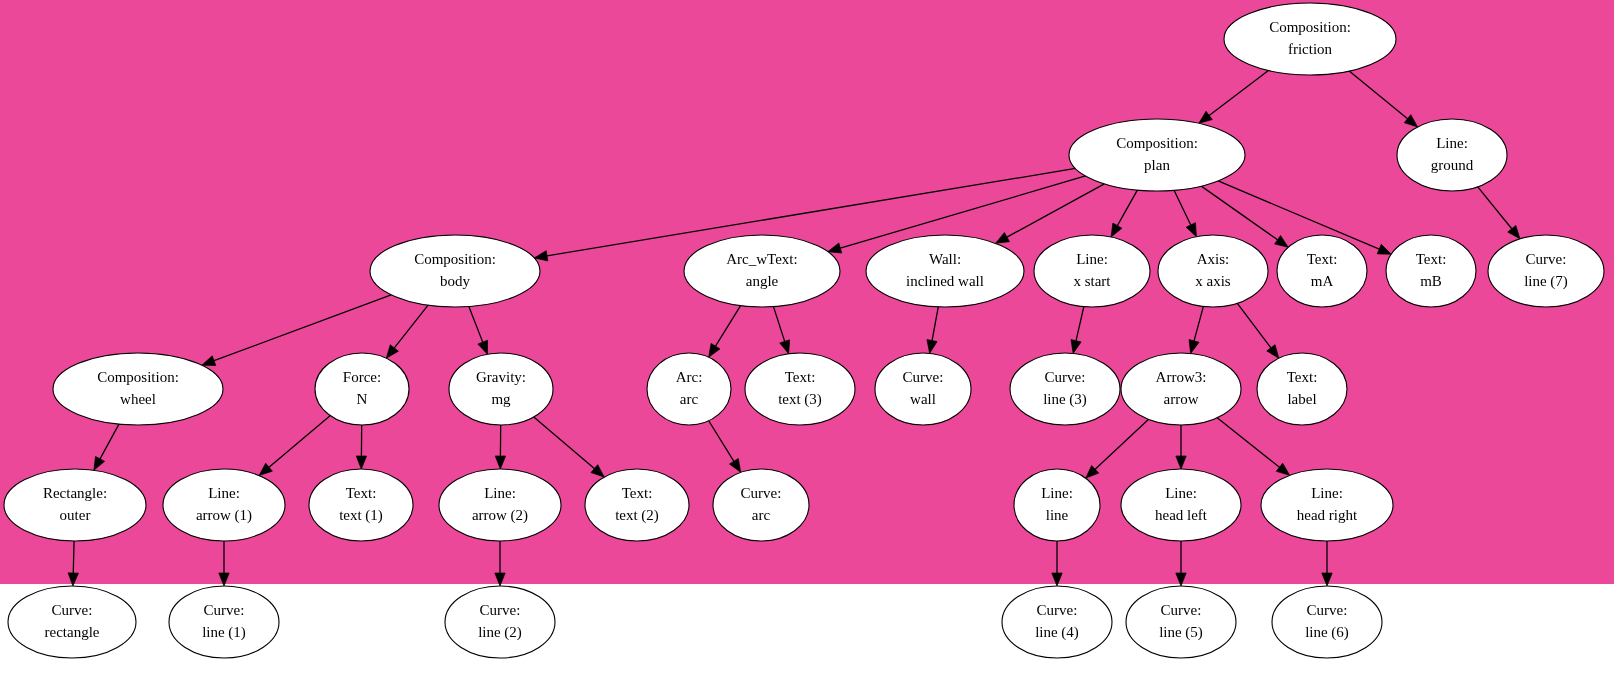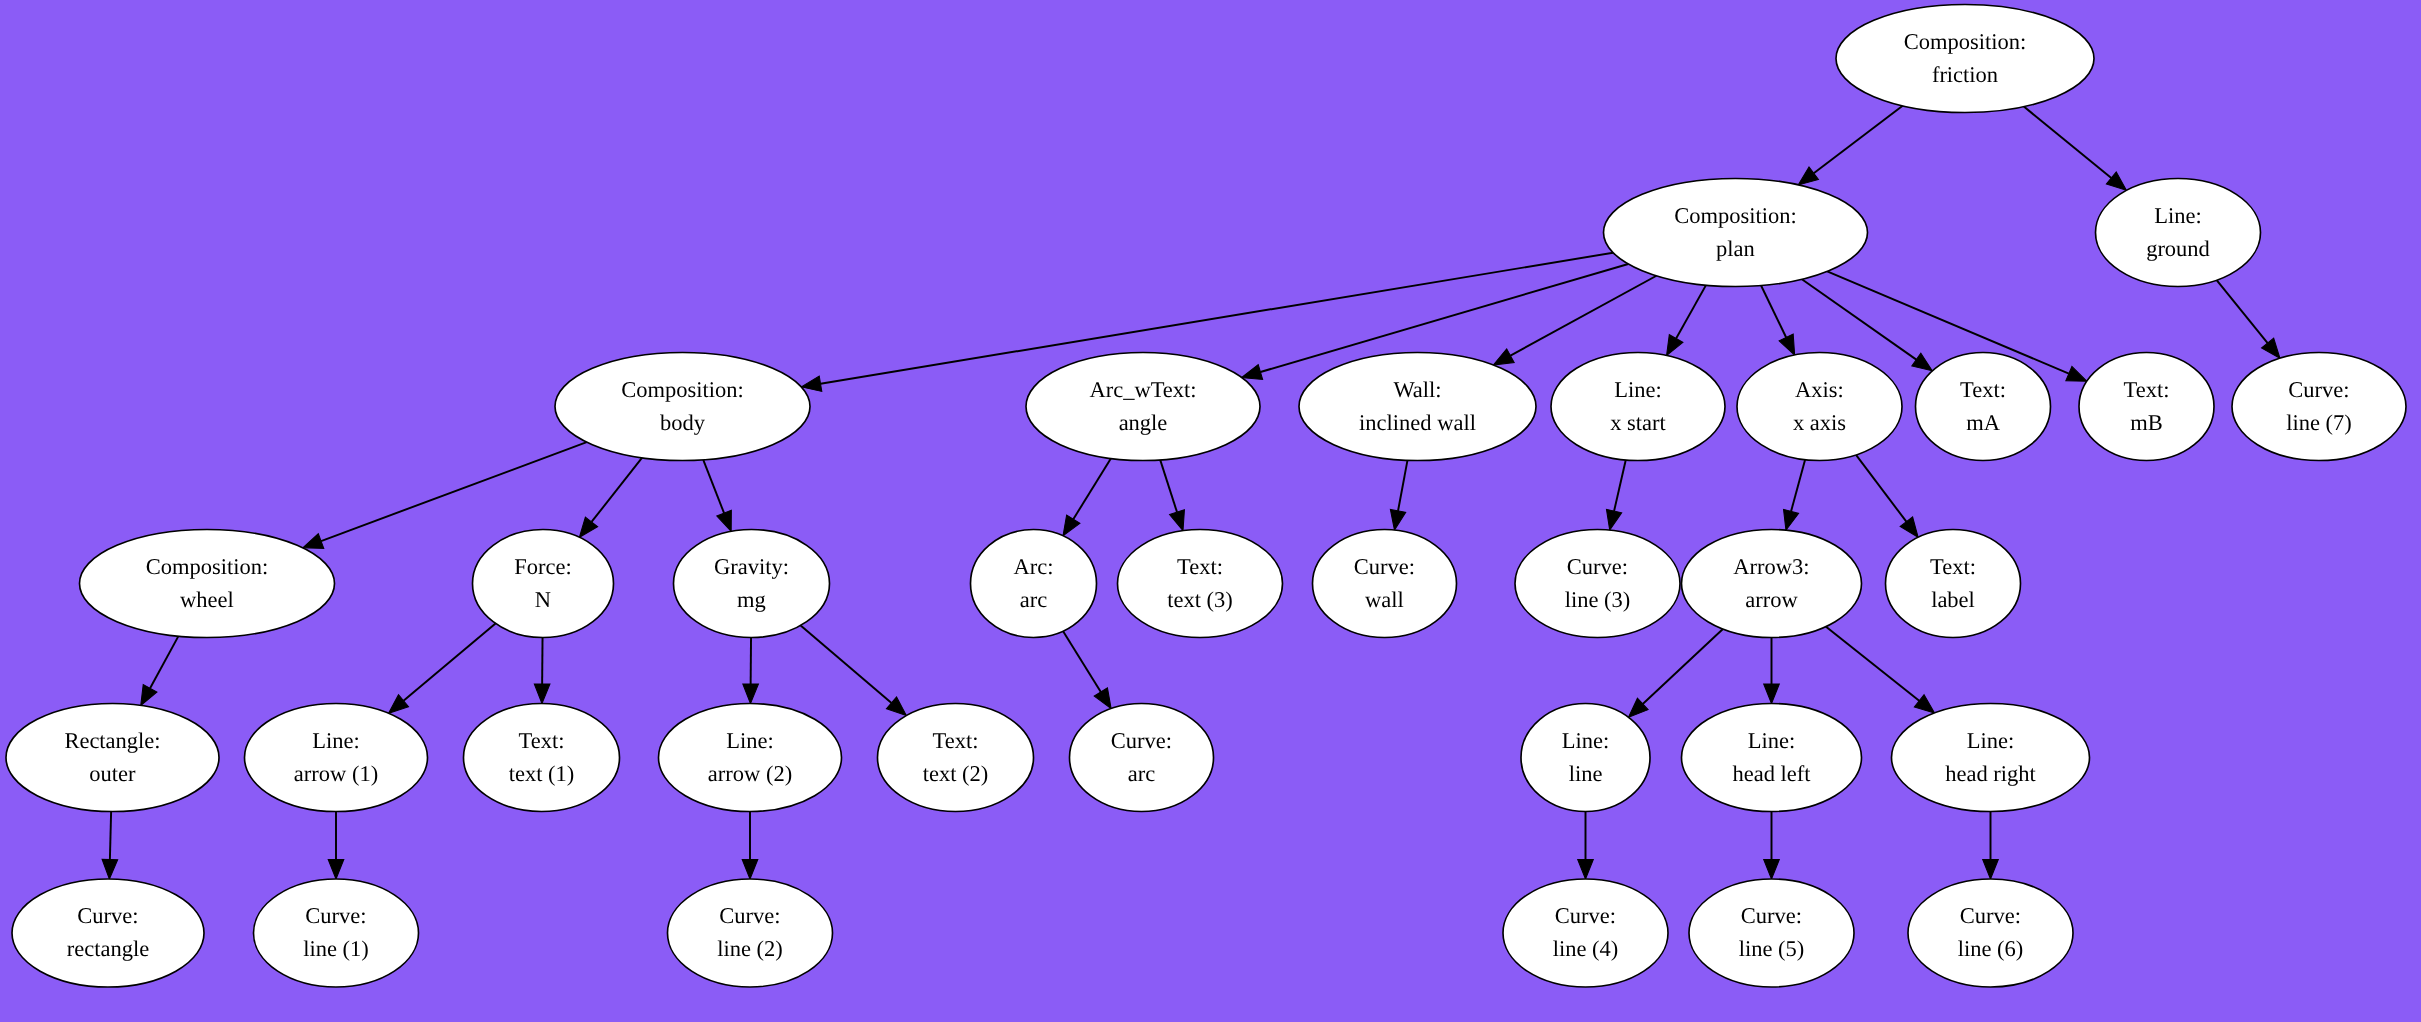--- a/index.html
+++ b/index.html
@@ -9,22 +9,22 @@
   }
   body {
     width: 1614px;
     height: 681px;
     overflow: hidden;
     font-family: "Liberation Serif", "DejaVu Serif", serif;
   }
   #graph-root {
     position: relative;
     width: 1614px;
-    height: 681px;
-    background: #8b5cf6;
+    height: 584px;
+    background: #ec4899;
   }
   svg#graph-canvas {
     display: block;
     width: 1614px;
     height: 681px;
   }
   .node-ellipse {
     fill: #ffffff;
     stroke: #000000;
     stroke-width: 1.1;

